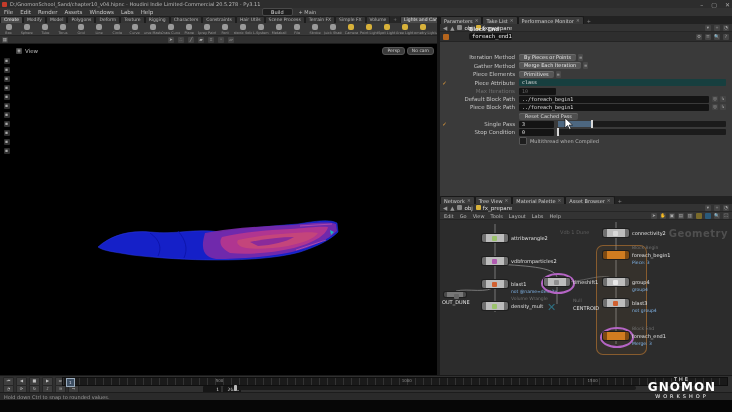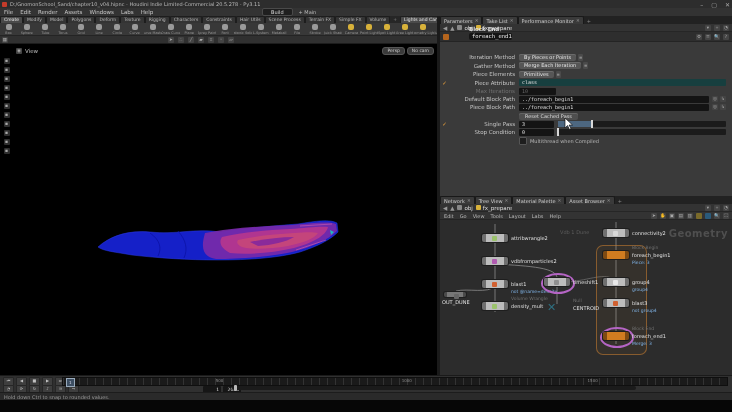--- a/index.html
+++ b/index.html
@@ -708,19 +708,24 @@
     </div>
   <div id="rangetrack">
       <div class="rh"></div>
     </div>
 
   <div class="abs" id="statusbar">
     <span class="stxt">Hold down Ctrl to snap to rounded values.</span>
   </div>
   <div class="abs" id="bottomstrip"></div>
 
+  <div class="abs" id="brand">
+    <div class="b1">THE</div>
+    <div class="b2">GNOMON</div>
+    <div class="b3">WORKSHOP</div>
+  </div>
 
   <div class="abs" id="cursor">
     <svg width="10" height="14">
         <path d="M1,1 L1,11 L3.5,8.5 L5.5,12.5 L7,11.5 L5,8 L8.5,8 Z" fill="#fff" stroke="#000" stroke-width="0.6"></path>
       </svg>
   </div>
 </div>
 
 </body></html>

